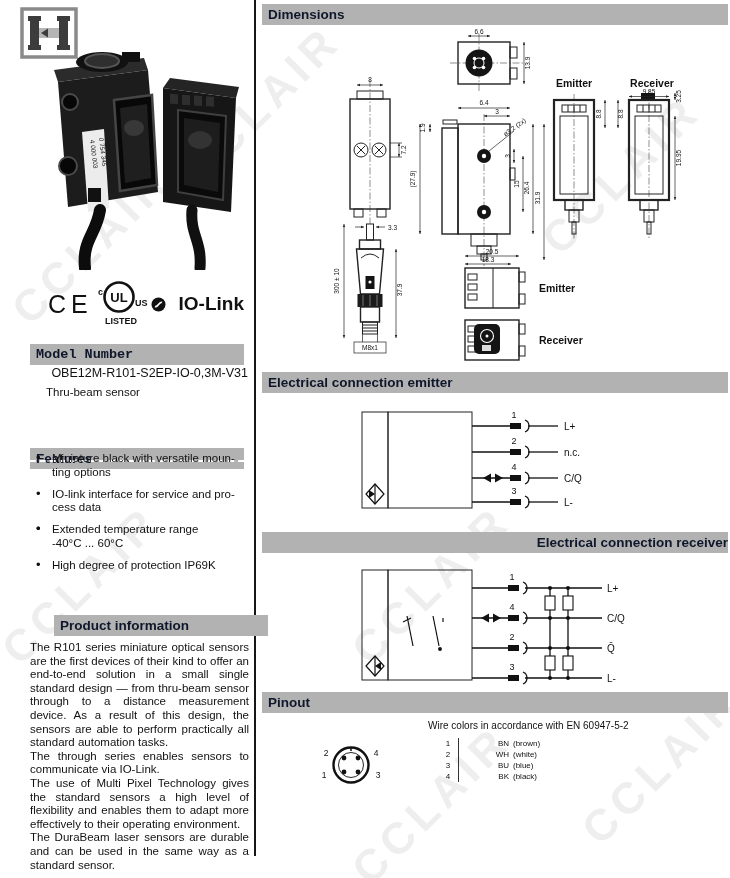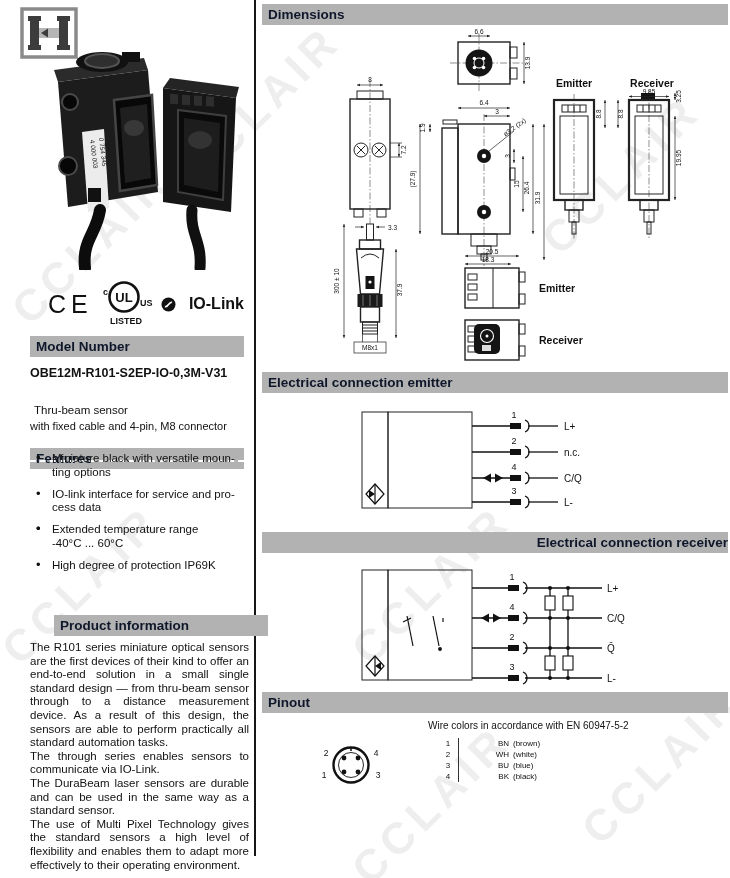--- a/index.html
+++ b/index.html
@@ -15,34 +15,34 @@
   }
   .divider{position:absolute;left:254px;top:0;width:2px;height:856px;background:#161616;}
   .hdr{
     position:absolute;background:#b2b2b2;color:#0f172a;font-weight:bold;
     font-size:13.5px;line-height:21px;padding-left:6px;box-sizing:border-box;height:21px;
   }
   .hdr-left{width:214px;left:30px;}
   .hdr-right{width:466px;left:262px;}
   .dash-overlay{position:absolute;left:-30px;right:-10px;top:12px;border-top:2px dashed #ffffff;}
   .model-block{position:absolute;left:30px;top:366px;width:218px;}
-  .model-number{font-weight:bold;font-size:12.5px;margin:0 0 24px 0;}
-  .model-type{font-size:11.5px;margin:0 0 4px 4px;}
+  .model-number{font-weight:normal;font-size:12.5px;margin:0 0 6px 0;text-align:right;}
+  .model-type{font-size:11.5px;margin:0 0 4px 16px;}
   .model-desc{font-size:11px;margin:0;}
   .features-list{position:absolute;left:30px;top:452px;width:220px;}
   .feat{position:relative;padding-left:22px;font-size:11.5px;line-height:13.8px;
         margin-bottom:8px;white-space:pre-line;}
   .feat .b{position:absolute;left:6px;top:-1px;font-size:13px;}
   .prodinfo{position:absolute;left:30px;top:641px;width:219px;font-size:11.5px;
             line-height:13.6px;text-align:justify;}
   .prodinfo p{margin:0;}
   .certs{position:absolute;left:48px;top:276px;width:196px;height:56px;
          display:flex;align-items:center;justify-content:space-between;}
   .ce{font-size:25px;letter-spacing:5px;font-weight:500;}
-  .iolink{display:flex;align-items:center;gap:13px;font-size:16px;}
+  .iolink{display:flex;align-items:center;gap:13px;font-size:19px;}
   .iolink .io{font-weight:bold;}
   svg text{font-family:"Liberation Sans","DejaVu Sans",sans-serif;}
   .dm{font-size:6.5px;fill:#111;}
   .dml{font-size:10.5px;font-weight:bold;fill:#111;}
   .o{fill:none;stroke:#222;stroke-width:1.4;}
   .o2{fill:none;stroke:#222;stroke-width:2.2;}
   .o1{fill:none;stroke:#222;stroke-width:1;}
   .dim{stroke:#222;stroke-width:0.7;fill:none;}
   .cl{stroke:#444;stroke-width:0.6;stroke-dasharray:7 2 1.5 2;fill:none;}
   .wire{stroke:#111;stroke-width:1.3;fill:none;}
@@ -125,25 +125,24 @@
   </svg>
   <span class="iolink">
     <svg width="15" height="15" viewBox="0 0 15 15">
       <circle cx="7.5" cy="7.5" r="7" fill="#111"></circle>
       <path d="M4,9.5 C7,11 8,4 11,5.5" stroke="#fff" stroke-width="1.6" fill="none"></path>
     </svg>
     <span><span class="io">IO-Link</span></span>
   </span>
 </div>
 
-<div class="hdr hdr-left" style="top:336px;">Model Number</div>
+<div class="hdr hdr-left" style="top:344px;font-family:Liberation Mono, monospace;">Model Number</div>
 <div class="model-block">
   <p class="model-number">OBE12M-R101-S2EP-IO-0,3M-V31</p>
   <p class="model-type">Thru-beam sensor</p>
-  <p class="model-desc">with fixed cable and 4-pin, M8 connector</p>
 </div>
 
 <div class="hdr hdr-left" style="top:448px;">
   <span>Features</span>
   <span class="dash-overlay"></span>
 </div>
 <div class="features-list">
   <div class="feat"><span class="b">•</span><span>Miniature black with versatile moun-
 ting options</span></div>
   <div class="feat"><span class="b">•</span><span>IO-link interface for service and pro-
@@ -151,22 +150,22 @@
   <div class="feat"><span class="b">•</span></div>
   <div class="feat"><span class="b">•</span><span>Extended temperature range
 -40°C ... 60°C</span></div>
   <div class="feat"><span class="b">•</span><span>High degree of protection IP69K</span></div>
 </div>
 
 <div class="hdr hdr-left" style="top:615px;margin-left:24px;">Product information</div>
 <div class="prodinfo">
   <p>The R101 series miniature optical sensors are the first devices of their kind to offer an end-to-end solution in a small single standard design — from thru-beam sensor through to a distance measurement device. As a result of this design, the sensors are able to perform practically all standard automation tasks.</p>
   <p>The through series enables sensors to communicate via IO-Link.</p>
+  <p>The use of Multi Pixel Technology gives the standard sensors a high level of flexibility and enables them to adapt more effectively to their operating environment.</p>
   <p>The DuraBeam laser sensors are durable and can be used in the same way as a standard sensor.</p>
-  <p>The use of Multi Pixel Technology gives the standard sensors a high level of flexibility and enables them to adapt more effectively to their operating environment.</p>
 </div>
 
 <div class="hdr hdr-right" style="top:4px;">Dimensions</div>
 
 <svg style="position:absolute;left:262px;top:28px;" width="466" height="340" viewBox="0 0 466 340">
   <defs>
     <marker id="ar" viewBox="0 0 10 10" refX="9" refY="5" markerWidth="5.5" markerHeight="5.5" orient="auto-start-reverse">
       <path d="M0,1.5 L9,5 L0,8.5 Z" fill="#222"></path>
     </marker>
   </defs>

